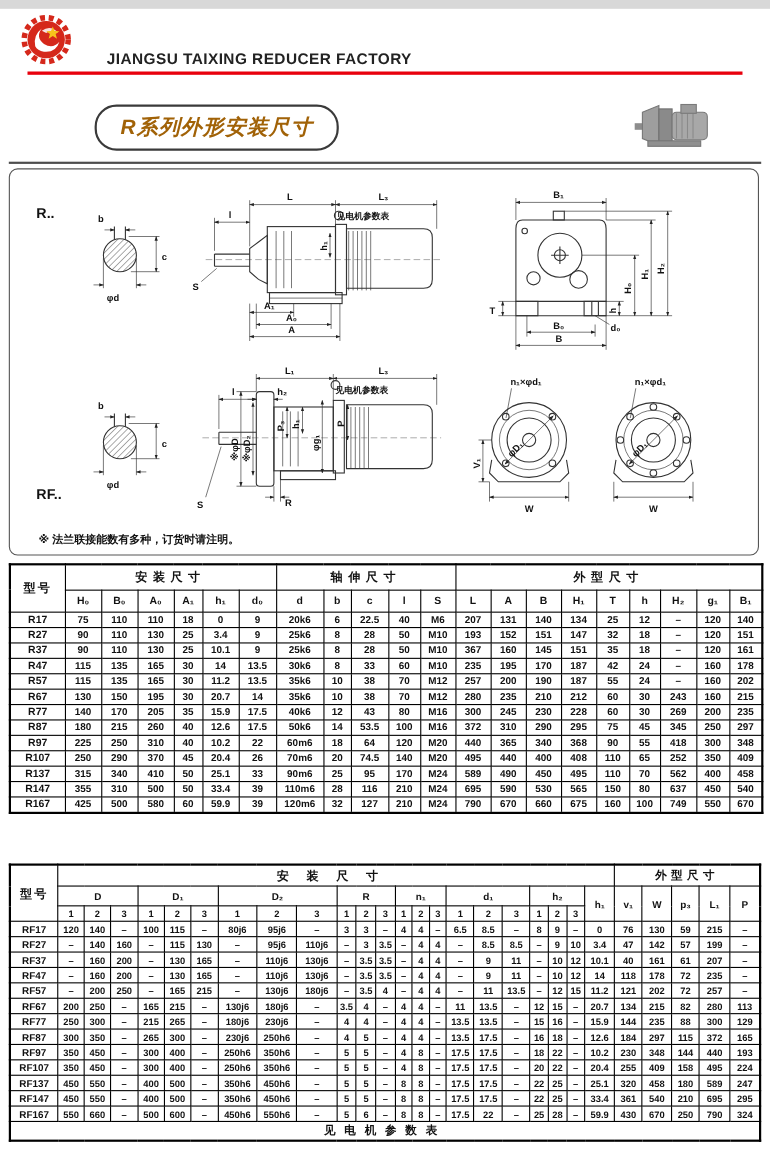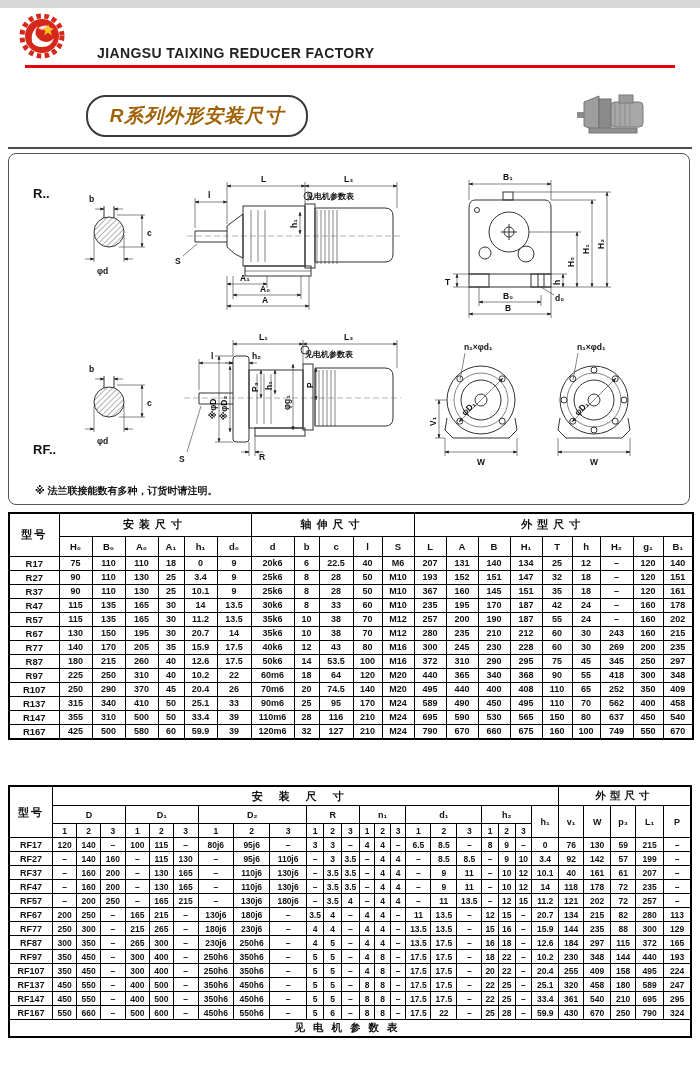--- a/index.html
+++ b/index.html
@@ -801,21 +801,21 @@
           <td>–</td>
           <td>4</td>
           <td>4</td>
           <td>–</td>
           <td>8.5</td>
           <td>8.5</td>
           <td>–</td>
           <td>9</td>
           <td>10</td>
           <td>3.4</td>
-          <td>92</td>
+          <td>47</td>
           <td>142</td>
           <td>57</td>
           <td>199</td>
           <td>–</td>
         </tr>
         <tr>
           <td class="model">RF37</td>
           <td>–</td>
           <td>160</td>
           <td>200</td>

